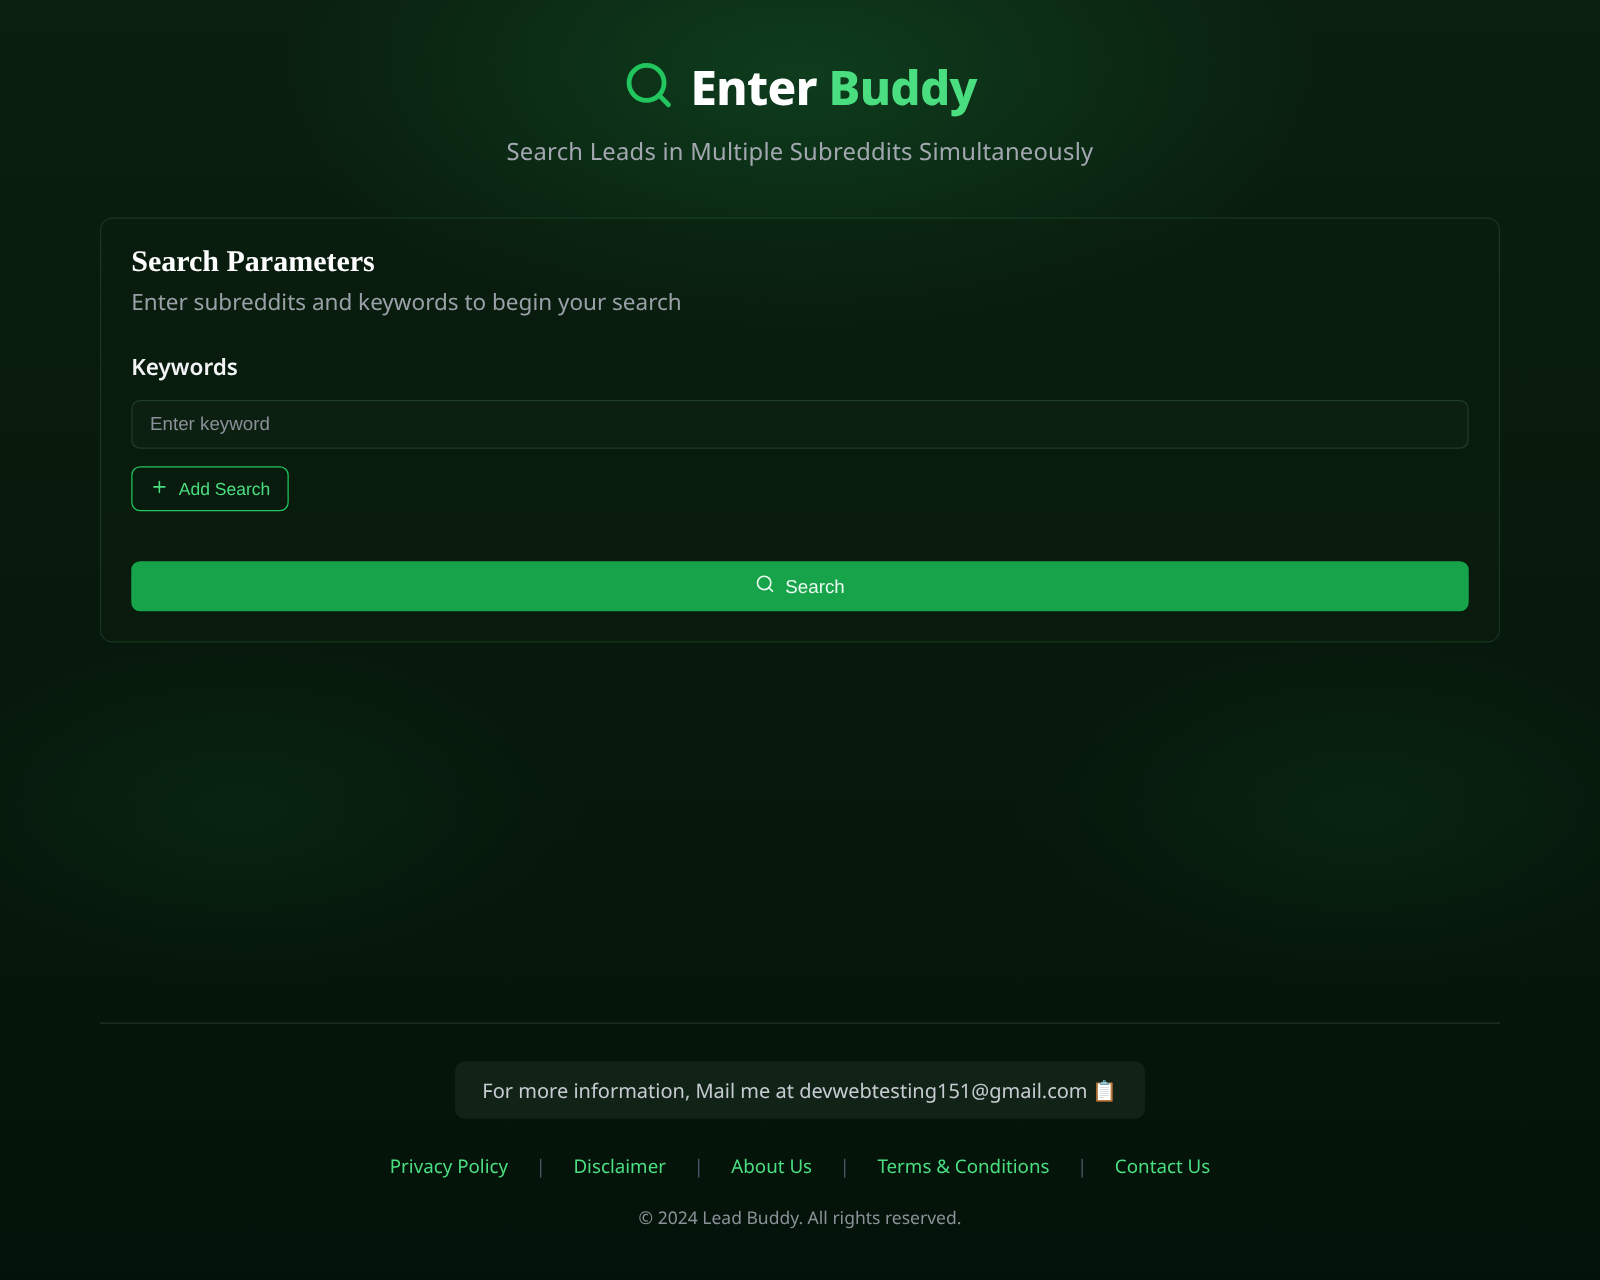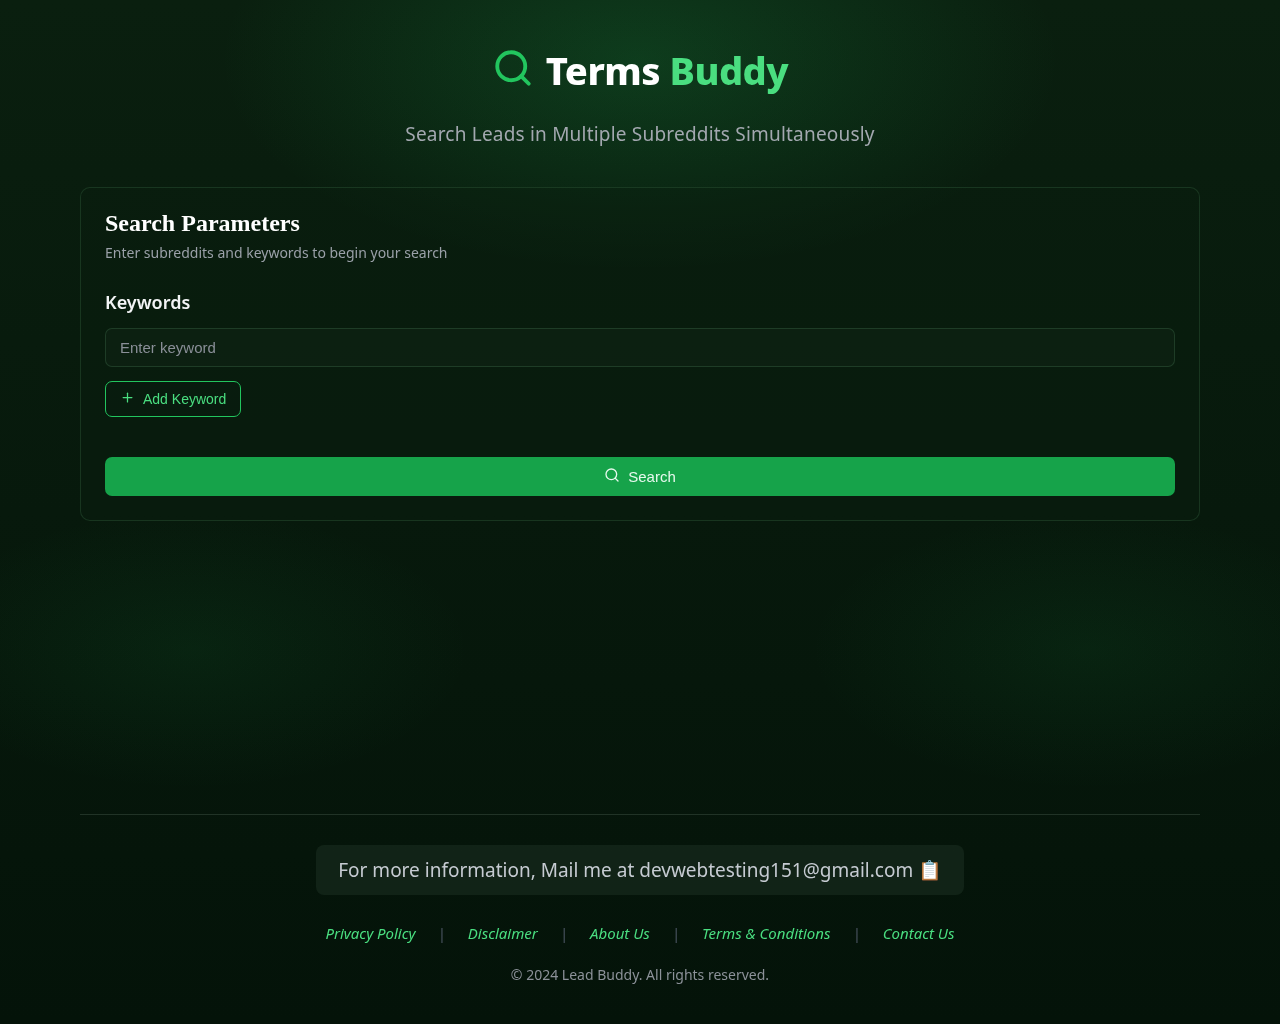--- a/index.html
+++ b/index.html
@@ -52,42 +52,42 @@
       width: 42px; height: 42px;
     }
     .logo-text {
       font-size: 38px;
       font-weight: 800;
       letter-spacing: -0.5px;
       color: #fff;
     }
     .logo-text .accent { color: var(--green-text); }
     .tagline {
-      margin-top: 25px;
+      margin-top: 12px;
       font-size: 19px;
       color: #a3a8b0;
       letter-spacing: 0.2px;
     }
     .content { flex: 1; }
     .card {
       margin-top: 32px;
       background: var(--card-bg);
       border: 1px solid var(--card-border);
       border-radius: 10px;
       padding: 22px 24px 24px;
     }
     .card-title {
       font-size: 24px;
       font-weight: 700;
       color: #fff;
       font-family: Liberation Serif, serif;
     }
     .card-subtitle {
       margin-top: 6px;
-      font-size: 14px;
+      font-size: 18px;
       color: #9aa0a8;
     }
     .section {
       margin-top: 28px;
     }
     .section-label {
       font-size: 18px;
       font-weight: 600;
       color: #f3f4f6;
     }
@@ -141,30 +141,29 @@
       border-top: 1px solid rgba(60,80,65,0.5);
       padding: 30px 0 40px;
       text-align: center;
     }
     .mail-box {
       display: inline-block;
       background: var(--footer-bg);
       border-radius: 8px;
       padding: 12px 22px;
       color: #c6cbd2;
-      font-size: 19px;
+      font-size: 16px;
     }
     .footer-links {
       margin-top: 28px;
       display: flex;
       justify-content: center;
       align-items: center;
       flex-wrap: wrap;
       gap: 12px;
-      font-style: italic;
     }
     .footer-links a {
       color: var(--green-text);
       text-decoration: none;
       font-size: 15px;
       cursor: pointer;
       padding: 0 10px;
     }
     .footer-sep { color: #4b5563; font-size: 15px; }
     .copyright {
@@ -180,21 +179,21 @@
 
   <header class="header">
     <div class="logo-row">
       <span>
         <svg class="logo-search" viewBox="0 0 24 24" fill="none" stroke="#22c55e" stroke-width="2.2" stroke-linecap="round" stroke-linejoin="round">
           <circle cx="11" cy="11" r="8"></circle>
           <line x1="21" y1="21" x2="16.65" y2="16.65"></line>
         </svg>
       </span>
       <span class="logo-text">
-        <span>Terms</span>
+        <span>Enter</span>
         <span class="accent">Buddy</span>
       </span>
     </div>
     <div class="tagline">Search Leads in Multiple Subreddits Simultaneously</div>
   </header>
 
   <div class="content">
     <div class="card">
       <h2 class="card-title">Search Parameters</h2>
       <p class="card-subtitle">Enter subreddits and keywords to begin your search</p>
@@ -203,21 +202,21 @@
       <div class="section">
         <div class="section-label">Keywords</div>
         <input type="text" class="text-input" placeholder="Enter keyword" style="">
         <button class="btn-outline">
           <span>
             <svg viewBox="0 0 24 24" fill="none" stroke="currentColor" stroke-width="2" stroke-linecap="round">
               <line x1="12" y1="5" x2="12" y2="19"></line>
               <line x1="5" y1="12" x2="19" y2="12"></line>
             </svg>
           </span>
-          <span>Add Keyword</span>
+          <span>Add Search</span>
         </button>
       </div>
 
       <button class="btn-primary">
         <span>
           <svg viewBox="0 0 24 24" fill="none" stroke="currentColor" stroke-width="2" stroke-linecap="round" stroke-linejoin="round">
             <circle cx="11" cy="11" r="8"></circle>
             <line x1="21" y1="21" x2="16.65" y2="16.65"></line>
           </svg>
         </span>

